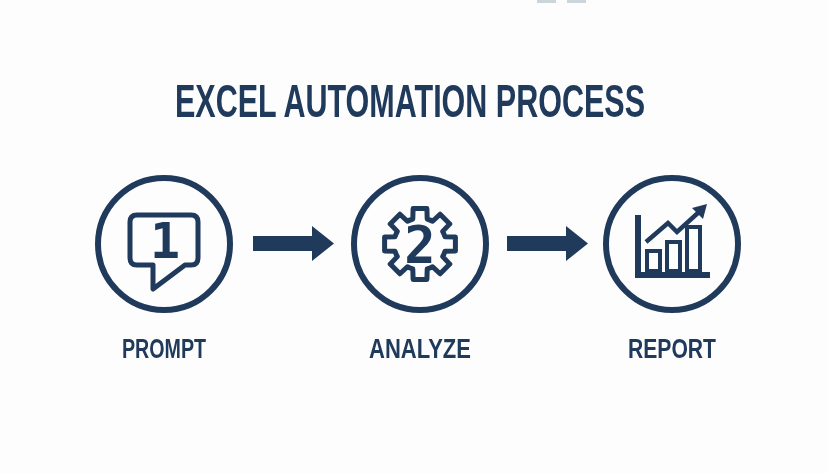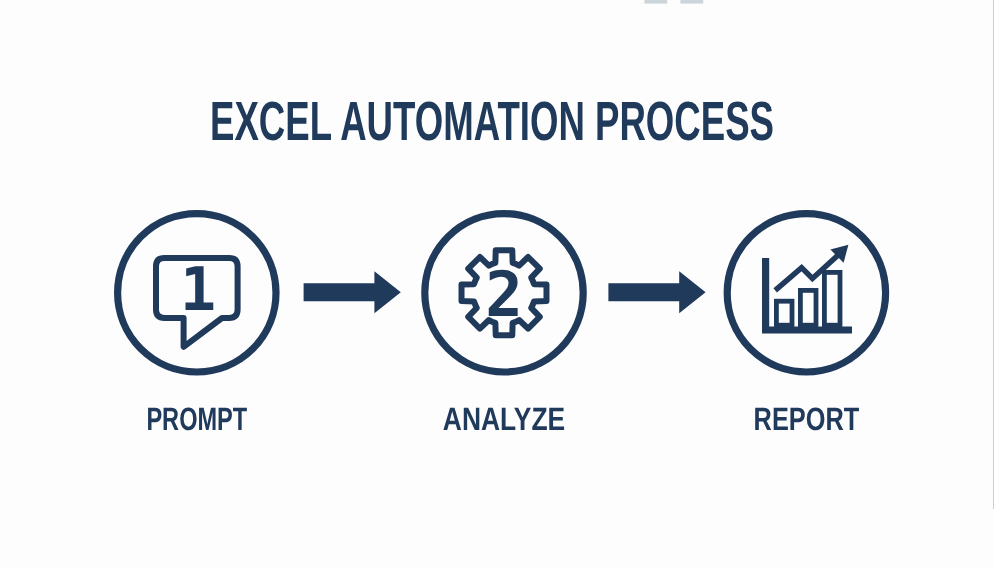--- a/index.html
+++ b/index.html
@@ -8,21 +8,21 @@
     width: 828px;
     height: 473px;
     background: #fdfdfd;
     overflow: hidden;
     font-family: "Liberation Sans", sans-serif;
   }
   .canvas {
     position: relative;
     width: 828px;
     height: 473px;
-    background: #15803d;
+    background: #ef4444;
   }
   svg text {
     font-family: "Liberation Sans", sans-serif;
     font-weight: bold;
   }
   svg text.numeral {
     font-family: "DejaVu Sans Mono", monospace;
     font-weight: bold;
   }
 </style>

